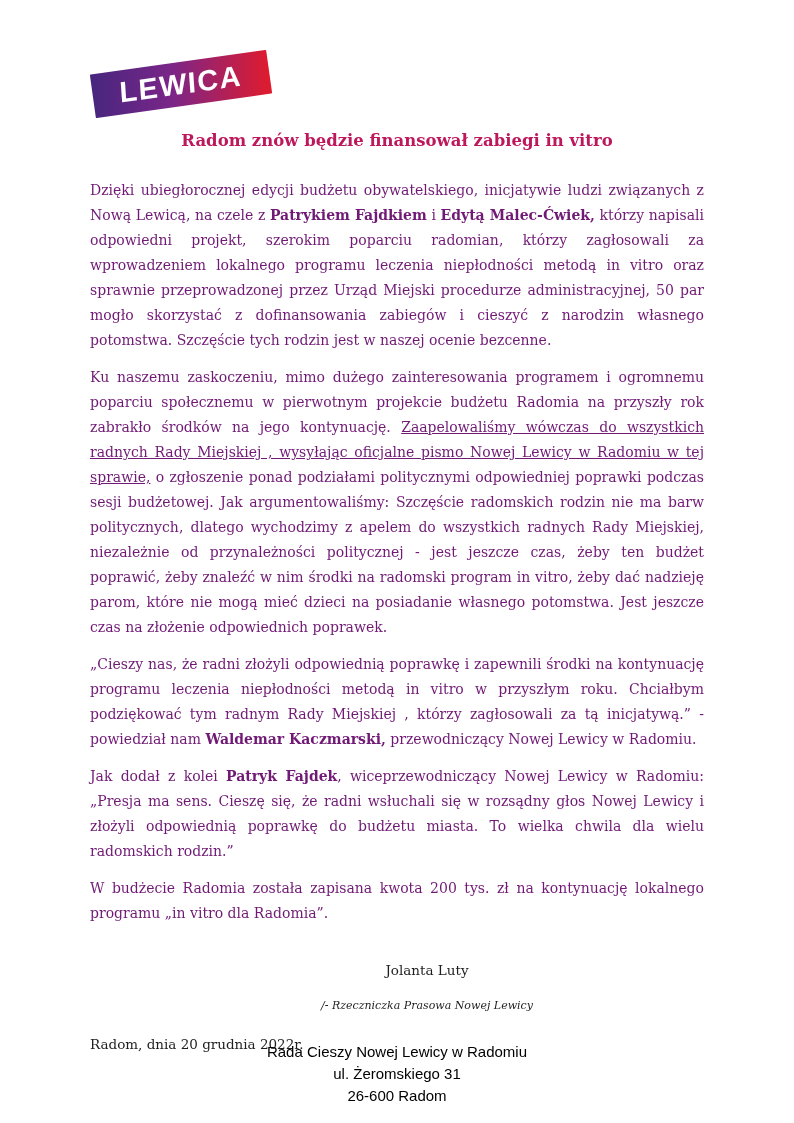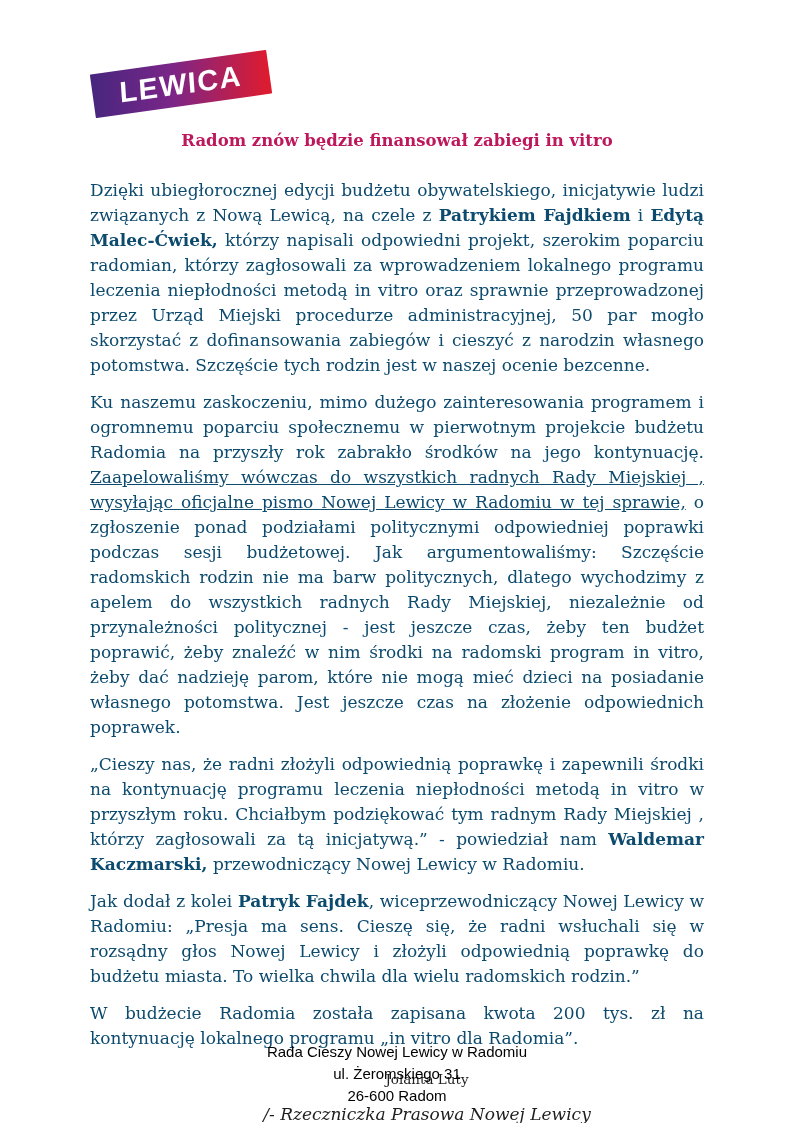--- a/index.html
+++ b/index.html
@@ -36,31 +36,31 @@
     margin:24px 0 26px 0;
     font-size:16.5px;
     font-weight:bold;
     text-align:center;
     line-height:22px;
     color:#be185d;
   }
   
   .para {
     margin:0 0 12px 0;
-    font-size:17px;
+    font-size:14px;
     line-height:25px;
     text-align:justify;
-    color:#0c4a6e;
+    color:#701a75;
   }
   .para .b { font-weight:bold; }
   .para .u { text-decoration:underline; }
   
-  .sig { text-align:center; transform:translateX(30px); margin-top:16px; }
+  .sig { text-align:center; transform:translateX(30px); margin-top:32px; }
   .sig-name { margin:0 0 10px 0; font-size:13.5px; line-height:25px; }
-  .sig-role { margin:0; font-size:17px; line-height:25px; font-style:italic; }
+  .sig-role { margin:0; font-size:11px; line-height:25px; font-style:italic; }
   
   .dateline { margin:14px 0 0 0; font-size:13.5px; line-height:25px; text-align:left; }
   
   .footer {
     position:absolute; left:0; right:0; bottom:16px;
     text-align:center;
     font-family:"Liberation Sans", sans-serif;
     font-size:15px; line-height:22px;
     color:#000;
   }

